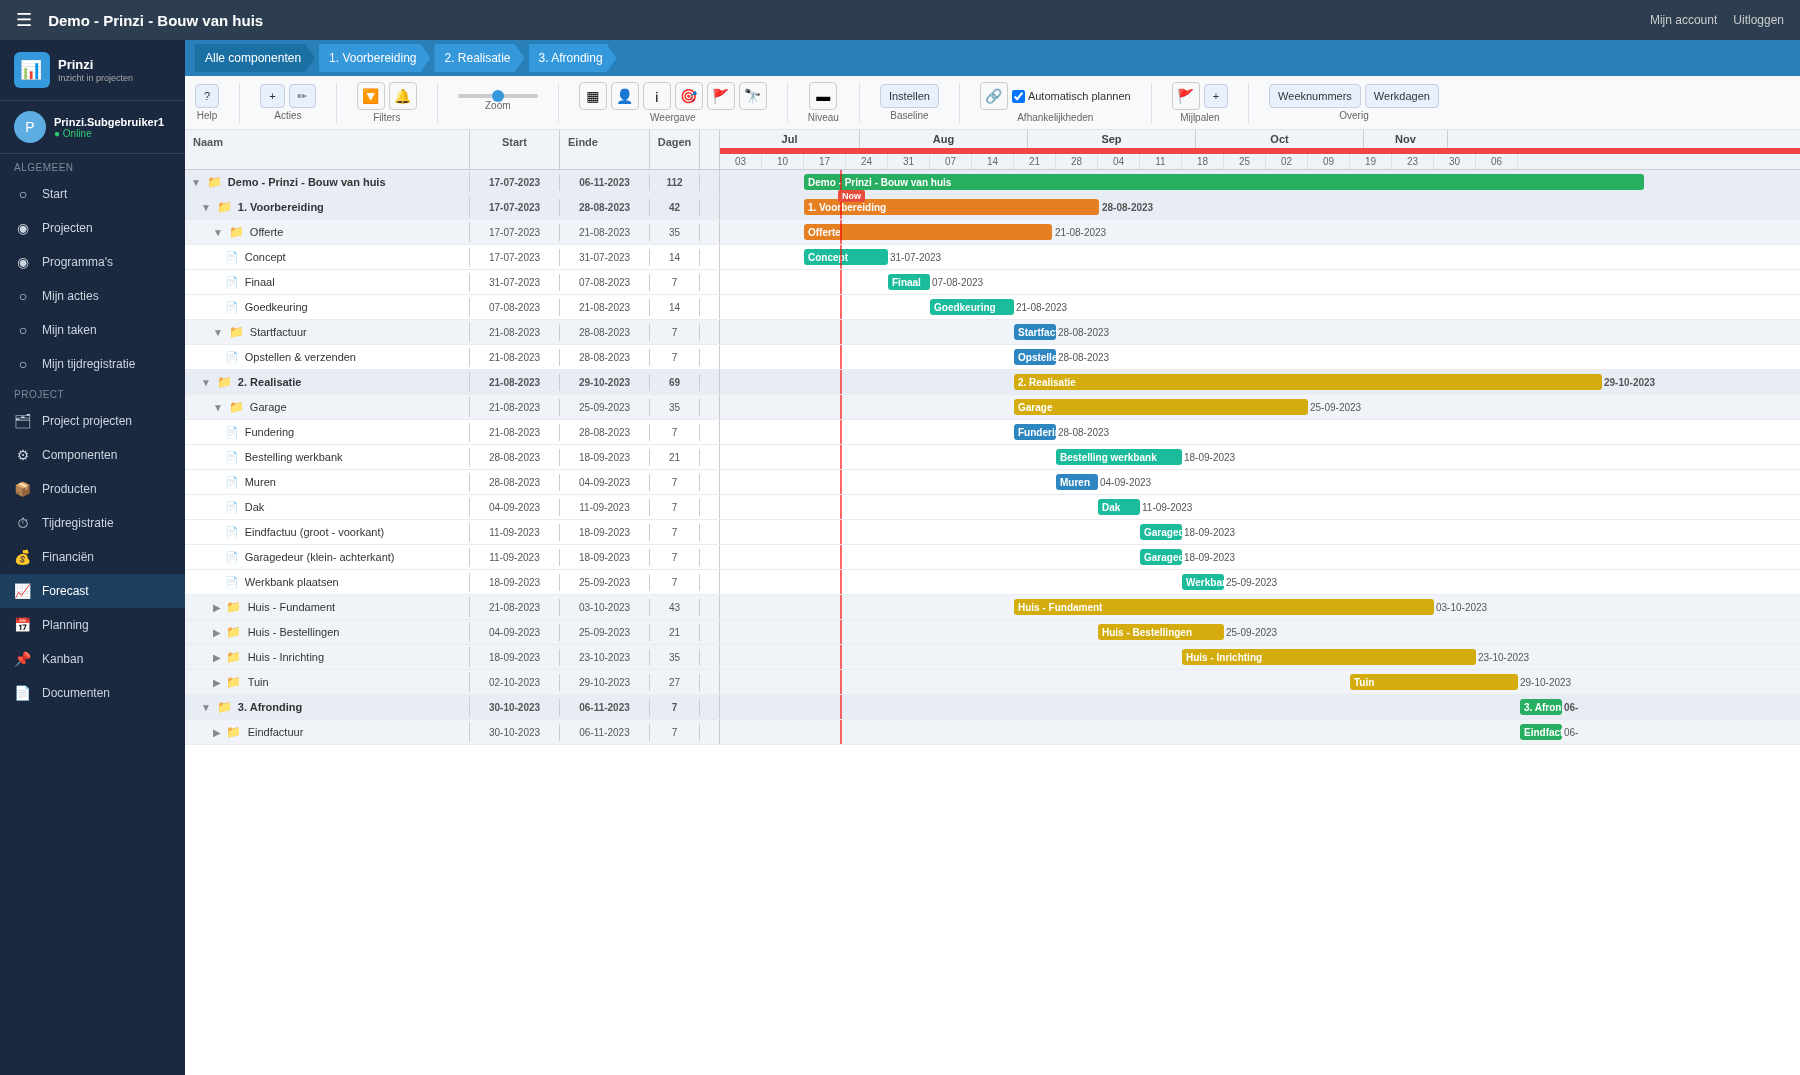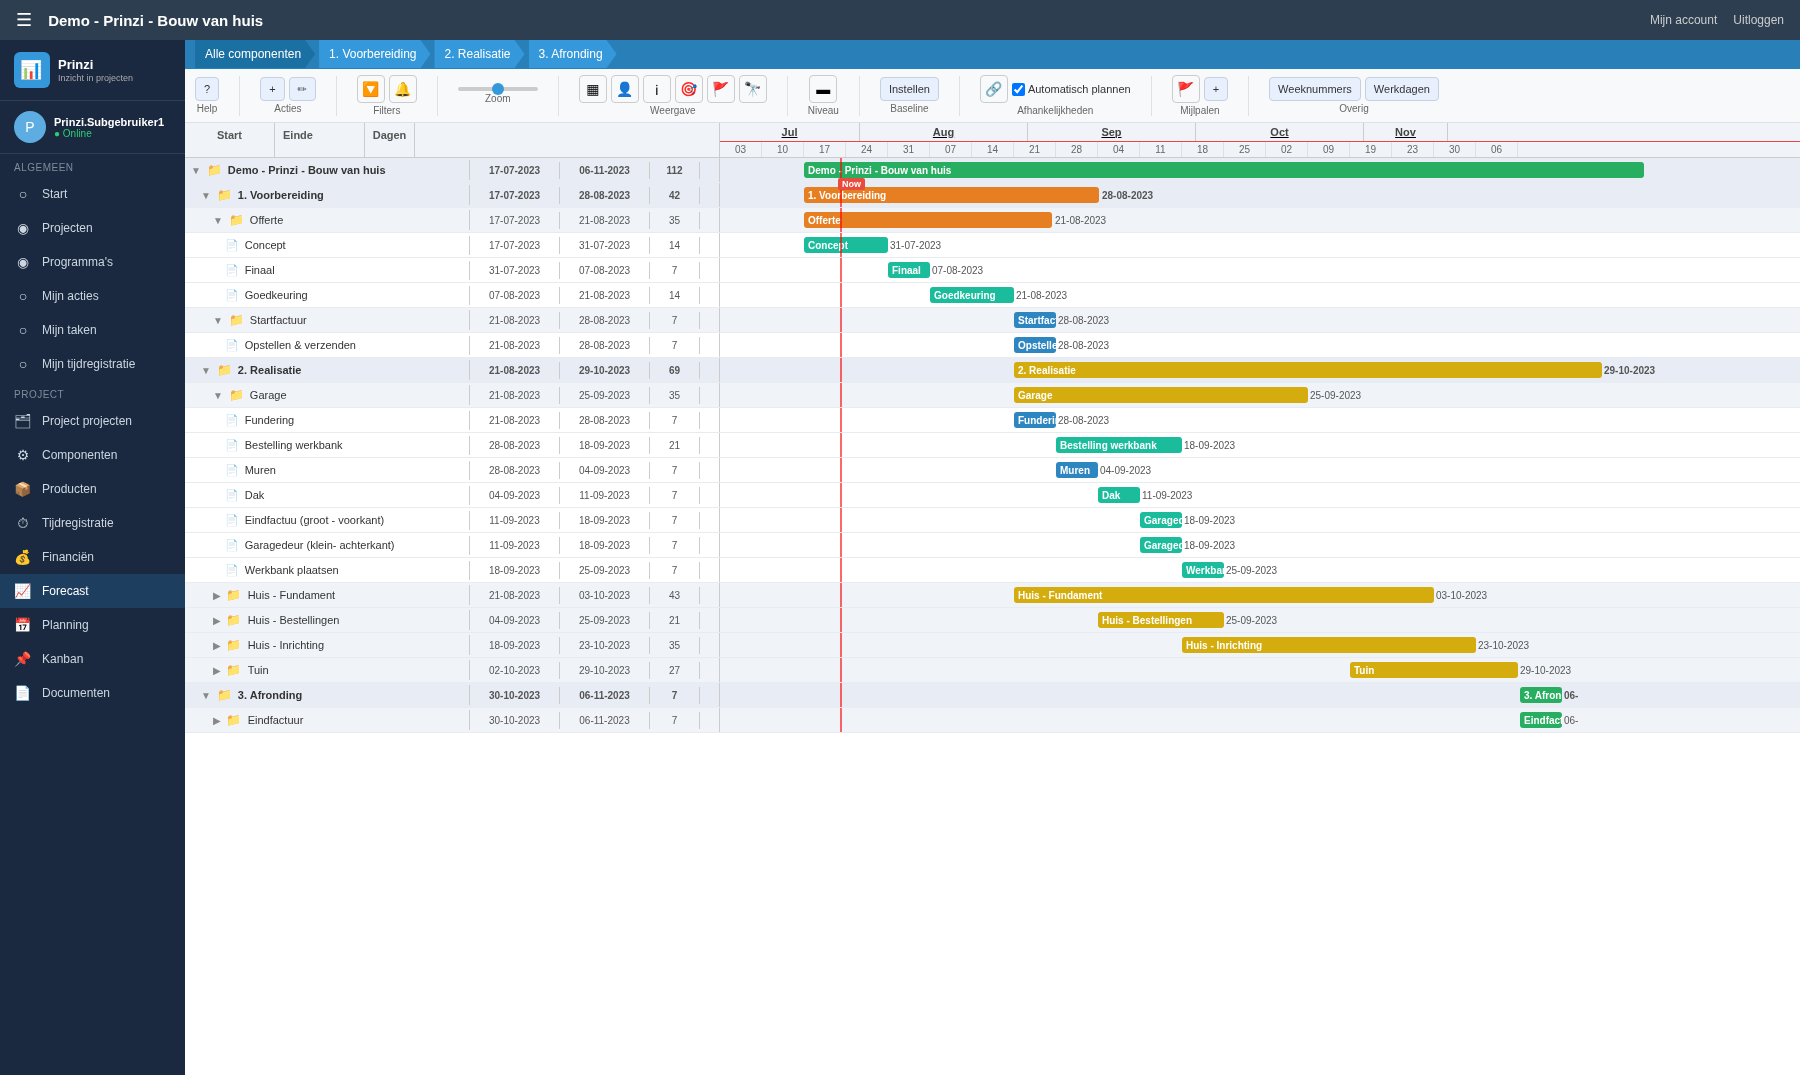--- a/index.html
+++ b/index.html
@@ -27,21 +27,21 @@
     .sidebar-user .user-status { font-size: 10px; color: #2ecc71; }
     .sidebar-section-label { padding: 8px 14px 4px; font-size: 10px; color: #7f8c9a; text-transform: uppercase; letter-spacing: 0.5px; }
     .sidebar-item { padding: 8px 14px; display: flex; align-items: center; gap: 10px; cursor: pointer; color: #ccd6e0; font-size: 12px; }
     .sidebar-item.active { background: rgba(52,152,219,0.2); color: white; }
     .sidebar-item .item-icon { width: 18px; height: 18px; display: flex; align-items: center; justify-content: center; font-size: 14px; flex-shrink: 0; }
 
     
     .content-area { flex: 1; display: flex; flex-direction: column; overflow: hidden; background: white; }
 
     
-    .breadcrumb-bar { background: #2980b9; display: flex; align-items: flex-start; height: 29px; padding: 0 10px; gap: 2px; flex-shrink: 0; }
+    .breadcrumb-bar { background: #2980b9; display: flex; align-items: center; height: 36px; padding: 0 10px; gap: 2px; flex-shrink: 0; }
     .breadcrumb-item { display: flex; align-items: center; height: 28px; padding: 0 14px 0 10px; font-size: 12px; color: white; cursor: pointer; position: relative; clip-path: polygon(0 0, calc(100% - 10px) 0, 100% 50%, calc(100% - 10px) 100%, 0 100%); background: #3498db; margin-right: 2px; }
     .breadcrumb-item.active { background: #1a6fa3; }
     .breadcrumb-item:first-child { padding-left: 10px; }
 
     
     .toolbar { background: #f8f9fa; border-bottom: 1px solid #dee2e6; padding: 6px 10px; display: flex; align-items: center; gap: 20px; flex-shrink: 0; }
     .toolbar-group { display: flex; flex-direction: column; align-items: center; gap: 2px; }
     .toolbar-group-label { font-size: 10px; color: #666; text-align: center; }
     .toolbar-group-content { display: flex; align-items: center; gap: 4px; }
     .toolbar-btn { background: #e8f0fe; border: 1px solid #c5d0e0; border-radius: 4px; padding: 3px 8px; font-size: 11px; cursor: pointer; color: #333; display: flex; align-items: center; justify-content: center; min-width: 24px; height: 24px; }
@@ -57,21 +57,21 @@
 
     
     .gantt-header { display: flex; background: #f0f4f8; border-bottom: 1px solid #ccc; flex-shrink: 0; }
     .gantt-left-header { width: 535px; flex-shrink: 0; display: flex; border-right: 1px solid #ccc; }
     .col-name { width: 285px; padding: 6px 8px; font-size: 11px; font-weight: bold; color: #555; border-right: 1px solid #ccc; }
     .col-start { width: 90px; padding: 6px 8px; font-size: 11px; font-weight: bold; color: #555; border-right: 1px solid #ccc; text-align: center; }
     .col-end { width: 90px; padding: 6px 8px; font-size: 11px; font-weight: bold; color: #555; border-right: 1px solid #ccc; text-align: left; }
     .col-days { width: 50px; padding: 6px 4px; font-size: 11px; font-weight: bold; color: #555; border-right: 1px solid #ccc; text-align: center; }
 
     .gantt-timeline-header { flex: 1; }
-    .gantt-months { display: flex; border-bottom: 1px solid #ef4444; text-decoration: underline; }
+    .gantt-months { display: flex; border-bottom: 6px solid #ef4444; }
     .gantt-month { border-right: 1px solid #ccc; padding: 3px 6px; font-size: 11px; font-weight: bold; color: #444; text-align: center; }
     .gantt-days { display: flex; }
     .gantt-day { border-right: 1px solid #e0e0e0; padding: 2px 2px; font-size: 10px; color: #666; text-align: center; min-width: 20px; }
 
     
     .gantt-row { display: flex; border-bottom: 1px solid #e8ecf0; min-height: 24px; align-items: center; }
     .gantt-row.group-row { background: #f0f4f8; }
     .gantt-row.phase-row { background: #e8edf5; font-weight: bold; }
     .gantt-left { width: 535px; flex-shrink: 0; display: flex; align-items: center; border-right: 1px solid #ccc; min-height: 24px; }
     .cell-name { width: 285px; padding: 3px 6px; font-size: 11px; color: #333; border-right: 1px solid #ccc; display: flex; align-items: center; gap: 4px; overflow: hidden; white-space: nowrap; }
@@ -291,20 +291,21 @@
         </div>
         <div class="toolbar-group-label">Overig</div>
       </div>
     </div>
 
     <div class="gantt-container">
       <div class="gantt-inner">
 
         <div class="gantt-header">
           <div class="gantt-left-header">
+            <div class="col-name">Naam</div>
             <div class="col-start">Start</div>
             <div class="col-end">Einde</div>
             <div class="col-days">Dagen</div>
           </div>
           <div class="gantt-timeline-header">
             <div class="gantt-months">
               <div class="gantt-month" style="width:140px">Jul</div>
               <div class="gantt-month" style="width:168px">Aug</div>
               <div class="gantt-month" style="width:168px">Sep</div>
               <div class="gantt-month" style="width:168px">Oct</div>

